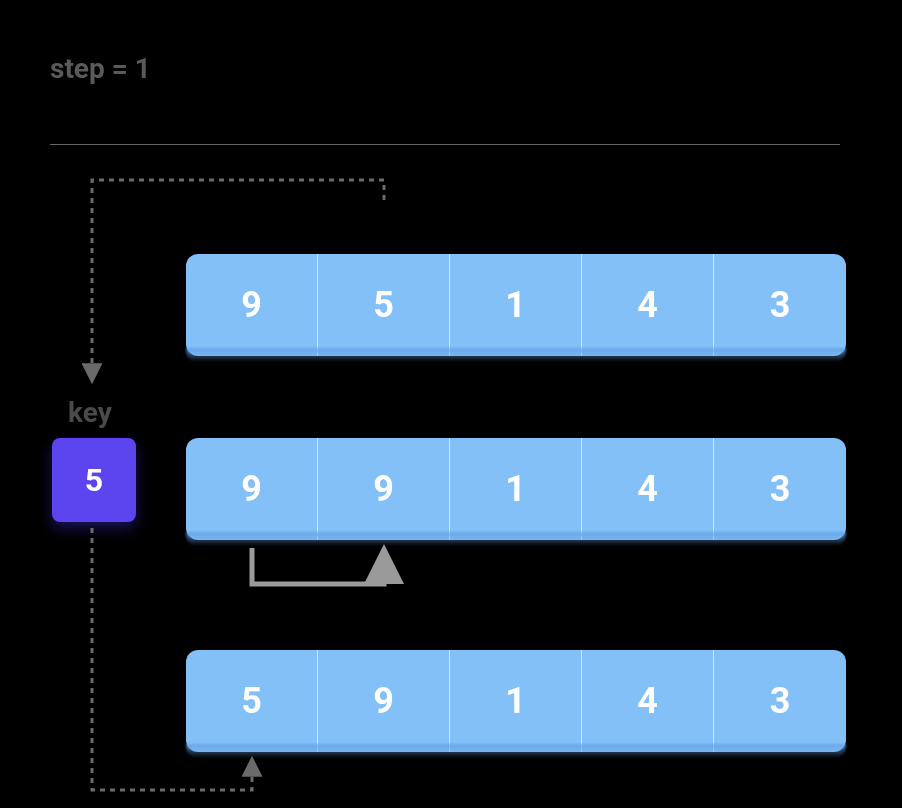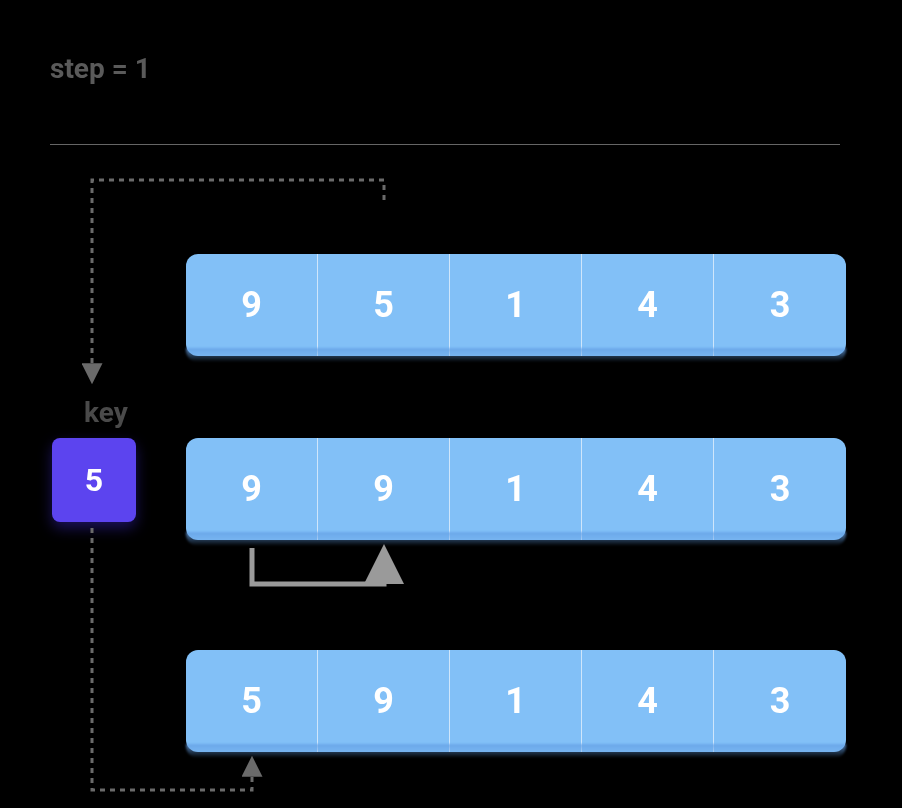--- a/index.html
+++ b/index.html
@@ -63,21 +63,21 @@
     pointer-events: none;
   }
 
   .arr1 { top: 254px; left: 186px; }
   .arr2 { top: 438px; left: 186px; }
   .arr3 { top: 650px; left: 186px; }
 
   .key-label {
     position: absolute;
     top: 396px;
-    left: 84px;
+    left: 68px;
     color: #4a4a4a;
     font-size: 28px;
     font-weight: 700;
   }
   .key-box {
     position: absolute;
     top: 438px;
     left: 52px;
     width: 84px;
     height: 84px;

